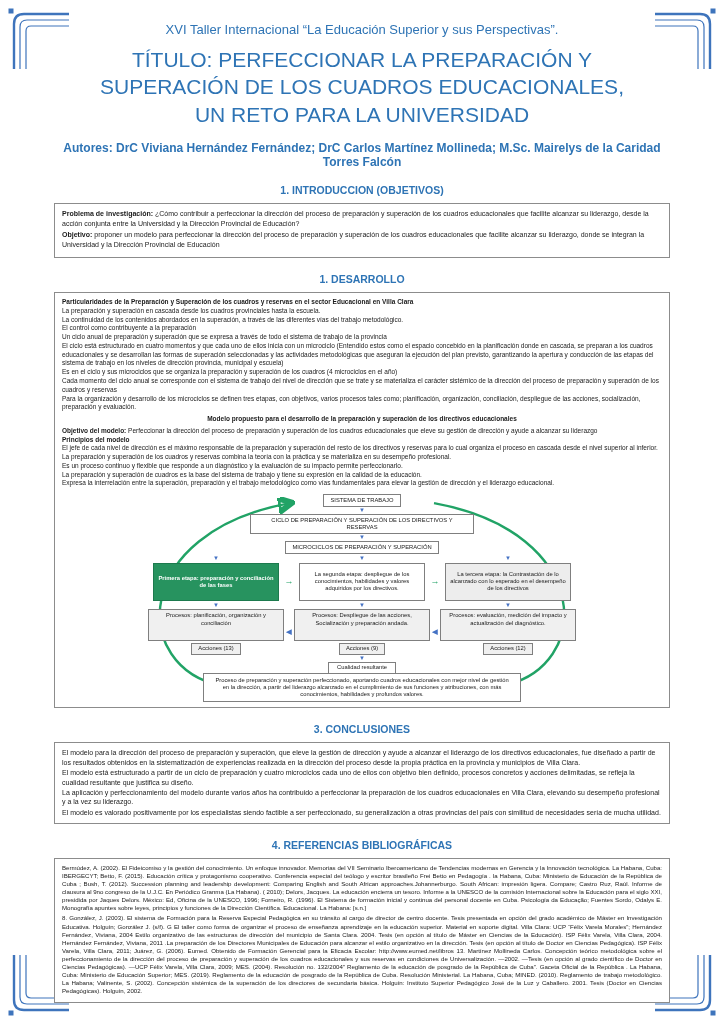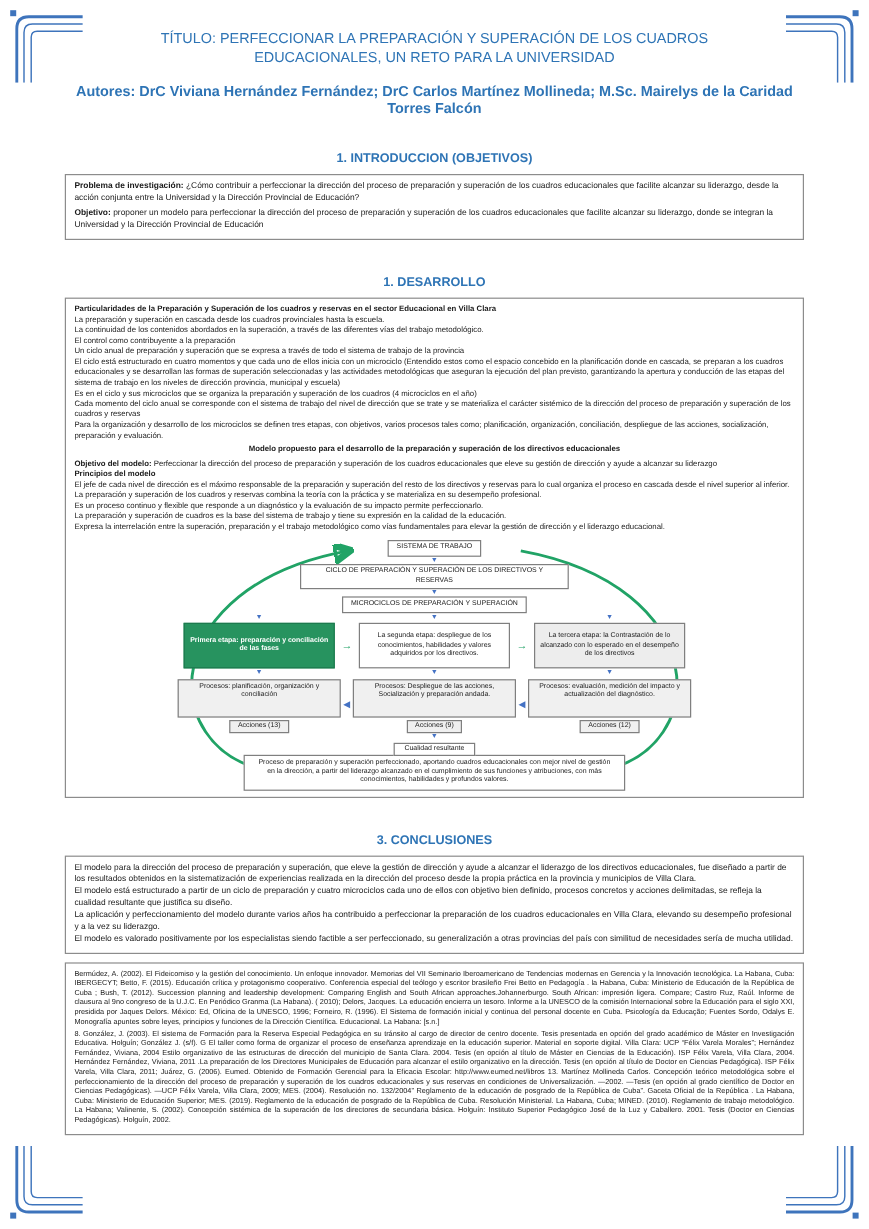--- a/index.html
+++ b/index.html
@@ -12,23 +12,23 @@
   .corner{position:absolute;width:62px;height:62px}
   .corner.tl{top:7px;left:7px}
   .corner.tr{top:7px;right:7px;transform:scaleX(-1)}
   .corner.bl{bottom:7px;left:7px;transform:scaleY(-1)}
   .corner.br{bottom:7px;right:7px;transform:scale(-1,-1)}
   .corner path{stroke:#3e74bc;fill:none}
   .corner .sq{fill:#3e74bc}
   
   .content{position:absolute;left:54px;right:54px;top:16px}
   .event{ text-align:center;color:#2e74b5;font-size:13px;margin-top:6px}
-  .title{ text-align:center;color:#2e74b5;font-size:12px;line-height:1.3;margin:9px 30px 0;font-weight:normal}
+  .title{ text-align:center;color:#2e74b5;font-size:21px;line-height:1.3;margin:9px 30px 0;font-weight:normal}
   .authors{text-align:center;color:#2e74b5;font-size:12px;font-weight:bold;margin-top:13px}
-  .sec-heading{text-align:center;color:#2e74b5;font-size:10.5px;font-weight:bold;margin-top:29px}
+  .sec-heading{text-align:center;color:#2e74b5;font-size:10.5px;font-weight:bold;margin-top:15px}
   .box{border:1px solid #8c8c8c;background:#fff;padding:5px 7px;margin-top:7px}
   .intro-box{font-size:7px;line-height:1.4}
   .intro-box p{margin:0 0 2px 0}
   .des-box{font-size:6.5px;line-height:1.35}
   .bold{font-weight:bold}
   .center{text-align:center}
   .mt2{margin-top:3px}
   .concl-box{font-size:7px;line-height:1.35}
   .concl-box div{margin-bottom:1px}
   .refs-box{font-size:6.1px;line-height:1.32;text-align:justify}
@@ -81,20 +81,21 @@
 </svg>
 <svg class="corner br" viewBox="0 0 62 62">
   <path d="M62 7 H17 Q7 7 7 17 V62" stroke-width="2.4"></path>
   <path d="M62 13 H20 Q13 13 13 20 V62" stroke-width="1.2"></path>
   <path d="M62 19 H24 Q19 19 19 24 V62" stroke-width="1.2"></path>
   <rect class="sq" x="1.5" y="1.5" width="5" height="5"></rect>
 </svg>
 
 <div class="content">
 
+  <div class="event">XVI Taller Internacional “La Educación Superior y sus Perspectivas”.</div>
   <div class="title">TÍTULO: PERFECCIONAR LA PREPARACIÓN Y SUPERACIÓN DE LOS CUADROS EDUCACIONALES, UN RETO PARA LA UNIVERSIDAD</div>
   <div class="authors">Autores: DrC Viviana Hernández Fernández; DrC Carlos Martínez Mollineda; M.Sc. Mairelys de la Caridad Torres Falcón</div>
 
   <div class="sec-heading">1. INTRODUCCION (OBJETIVOS)</div>
   <div class="box intro-box">
     <p><span class="bold">Problema de investigación:</span> <span>¿Cómo contribuir a perfeccionar la dirección del proceso de preparación y superación de los cuadros educacionales que facilite alcanzar su liderazgo, desde la acción conjunta entre la Universidad y la Dirección Provincial de Educación?</span></p>
     <p><span class="bold">Objetivo:</span> <span>proponer un modelo para perfeccionar la dirección del proceso de preparación y superación de los cuadros educacionales que facilite alcanzar su liderazgo, donde se integran la Universidad y la Dirección Provincial de Educación</span></p>
   </div>
 
   <div class="sec-heading">1. DESARROLLO</div>
@@ -184,18 +185,19 @@
   </div>
 
   <div class="sec-heading">3. CONCLUSIONES</div>
   <div class="box concl-box">
     <div>El modelo para la dirección del proceso de preparación y superación, que eleve la gestión de dirección y ayude a alcanzar el liderazgo de los directivos educacionales, fue diseñado a partir de los resultados obtenidos en la sistematización de experiencias realizada en la dirección del proceso desde la propia práctica en la provincia y municipios de Villa Clara.</div>
     <div>El modelo está estructurado a partir de un ciclo de preparación y cuatro microciclos cada uno de ellos con objetivo bien definido, procesos concretos y acciones delimitadas, se refleja la cualidad resultante que justifica su diseño.</div>
     <div>La aplicación y perfeccionamiento del modelo durante varios años ha contribuido a perfeccionar la preparación de los cuadros educacionales en Villa Clara, elevando su desempeño profesional y a la vez su liderazgo.</div>
     <div>El modelo es valorado positivamente por los especialistas siendo factible a ser perfeccionado, su generalización a otras provincias del país con similitud de necesidades sería de mucha utilidad.</div>
   </div>
 
+  <div class="sec-heading">4. REFERENCIAS BIBLIOGRÁFICAS</div>
   <div class="box refs-box">
     <p>Bermúdez, A. (2002). El Fideicomiso y la gestión del conocimiento. Un enfoque innovador. Memorias del VII Seminario Iberoamericano de Tendencias modernas en Gerencia y la Innovación tecnológica. La Habana, Cuba: IBERGECYT; Betto, F. (2015). Educación crítica y protagonismo cooperativo. Conferencia especial del teólogo y escritor brasileño Frei Betto en Pedagogía . la Habana, Cuba: Ministerio de Educación de la República de Cuba ; Bush, T. (2012). Succession planning and leadership development: Comparing English and South African approaches.Johannerburgo. South African: impresión ligera. Compare; Castro Ruz, Raúl. Informe de clausura al 9no congreso de la U.J.C. En Periódico Granma (La Habana). ( 2010); Delors, Jacques. La educación encierra un tesoro. Informe a la UNESCO de la comisión Internacional sobre la Educación para el siglo XXI, presidida por Jaques Delors. México: Ed, Oficina de la UNESCO, 1996; Forneiro, R. (1996). El Sistema de formación inicial y continua del personal docente en Cuba. Psicología da Educação; Fuentes Sordo, Odalys E. Monografía apuntes sobre leyes, principios y funciones de la Dirección Científica. Educacional. La Habana: [s.n.]</p>
     <p>8. González, J. (2003). El sistema de Formación para la Reserva Especial Pedagógica en su tránsito al cargo de director de centro docente. Tesis presentada en opción del grado académico de Máster en Investigación Educativa. Holguín; González J. (s/f). G El taller como forma de organizar el proceso de enseñanza aprendizaje en la educación superior. Material en soporte digital. Villa Clara: UCP “Félix Varela Morales”; Hernández Fernández, Viviana, 2004 Estilo organizativo de las estructuras de dirección del municipio de Santa Clara. 2004. Tesis (en opción al título de Máster en Ciencias de la Educación). ISP Félix Varela, Villa Clara, 2004. Hernández Fernández, Viviana, 2011 .La preparación de los Directores Municipales de Educación para alcanzar el estilo organizativo en la dirección. Tesis (en opción al título de Doctor en Ciencias Pedagógica). ISP Félix Varela, Villa Clara, 2011; Juárez, G. (2006). Eumed. Obtenido de Formación Gerencial para la Eficacia Escolar: http://www.eumed.net/libros 13. Martínez Mollineda Carlos. Concepción teórico metodológica sobre el perfeccionamiento de la dirección del proceso de preparación y superación de los cuadros educacionales y sus reservas en condiciones de Universalización. —2002. —Tesis (en opción al grado científico de Doctor en Ciencias Pedagógicas). —UCP Félix Varela, Villa Clara, 2009; MES. (2004). Resolución no. 132/2004” Reglamento de la educación de posgrado de la República de Cuba”. Gaceta Oficial de la República . La Habana, Cuba: Ministerio de Educación Superior; MES. (2019). Reglamento de la educación de posgrado de la República de Cuba. Resolución Ministerial. La Habana, Cuba; MINED. (2010). Reglamento de trabajo metodológico. La Habana; Valinente, S. (2002). Concepción sistémica de la superación de los directores de secundaria básica. Holguín: Instituto Superior Pedagógico José de la Luz y Caballero. 2001. Tesis (Doctor en Ciencias Pedagógicas). Holguín, 2002.</p>
   </div>
 
 </div>
 
 </body></html>

